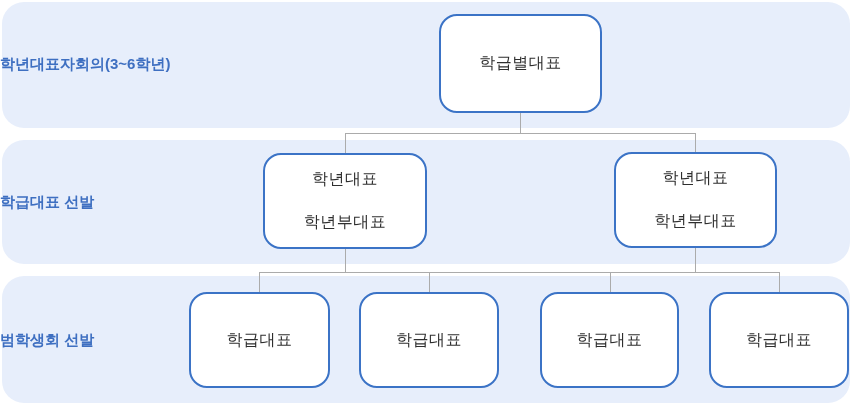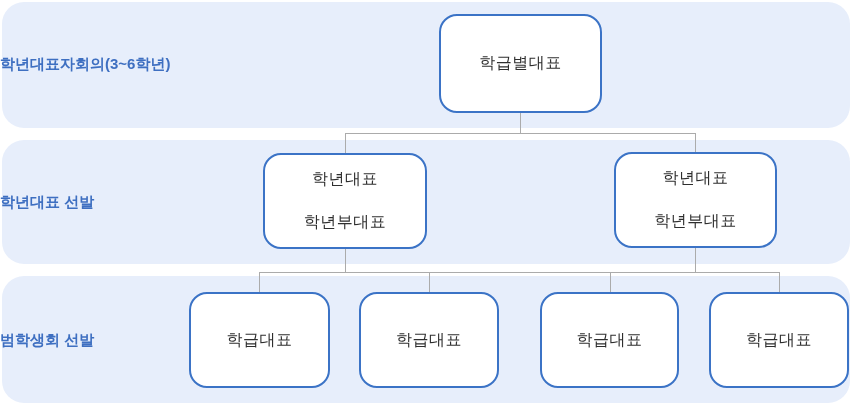--- a/index.html
+++ b/index.html
@@ -67,21 +67,21 @@
   <div class="conn c-v-l2b-top"></div>
   <div class="conn c-v-l2a-bot"></div>
   <div class="conn c-v-l2b-bot"></div>
   <div class="conn c-h-l2"></div>
   <div class="conn c-v-l3a"></div>
   <div class="conn c-v-l3b"></div>
   <div class="conn c-v-l3c"></div>
   <div class="conn c-v-l3d"></div>
 
   <div class="row-label row-label-1">학년대표자회의(3~6학년)</div>
-  <div class="row-label row-label-2">학년대표 선발</div>
+  <div class="row-label row-label-2">학급대표 선발</div>
   <div class="row-label row-label-3">범학생회 선발</div>
 
   <div class="obox box-root">
     <span class="line">학급별대표</span>
   </div>
 
   <div class="obox box-l2a">
     <span class="line">학년대표</span>
     <span class="line line2">학년부대표</span>
   </div>

